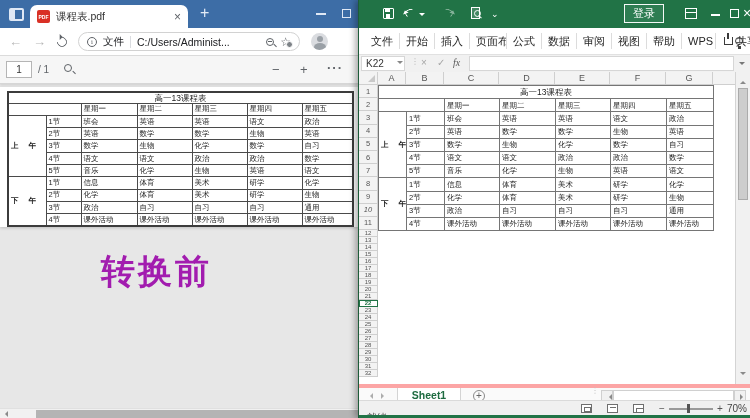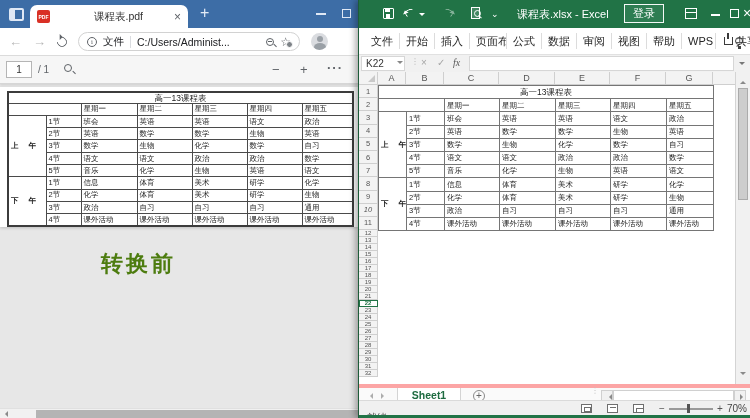--- a/index.html
+++ b/index.html
@@ -6,21 +6,21 @@
   body { font-family:"Liberation Sans", sans-serif; background:#888; }
   .stage { position:relative; width:750px; height:418px; overflow:hidden; background:#e7e7e7; }
 
   
   .bw { position:absolute; left:0; top:0; width:358px; height:418px; background:#e7e7e7; overflow:hidden; }
   .bw-titlebar { position:absolute; left:0; top:0; width:100%; height:28px; background:#3d6da6; }
   .vtabs-icon { position:absolute; left:9px; top:8px; width:15px; height:13px; border:2px solid #dfe8f5; border-radius:2px; }
   .vtabs-icon::before { content:""; position:absolute; left:0; top:0; width:4px; height:9px; background:#dfe8f5; }
   .bw-tab { position:absolute; left:30px; top:5px; width:158px; height:23px; background:#fff; border-radius:7px 7px 0 0; display:flex; align-items:center; gap:6px; padding:0 7px; }
   .pdf-icon { width:13px; height:13px; background:#d93025; border-radius:2px; color:#fff; font-size:5px; font-weight:bold; display:flex; align-items:center; justify-content:center; flex:none; }
-  .bw-tab-title { flex:1; font-size:10.5px; color:#333; white-space:nowrap; overflow:hidden;margin-left:38px; }
+  .bw-tab-title { flex:1; font-size:10.5px; color:#333; white-space:nowrap; overflow:hidden; }
   .bw-tab-close { font-size:12px; color:#5f6368; line-height:1; }
   .bw-newtab { position:absolute; left:200px; top:4px; font-size:16px; color:#e3ebf6; }
   .bw-min { position:absolute; left:316px; top:13px; width:10px; height:2px; background:#dfe8f5; }
   .bw-max { position:absolute; left:342px; top:9px; width:9px; height:9px; border:1.5px solid #dfe8f5; }
 
   .bw-toolbar { position:absolute; left:0; top:28px; width:100%; height:28px; background:#fff; border-bottom:1px solid #dcdcdc; display:flex; align-items:center; padding:0 9px; gap:11px; }
   .nav-arrow { font-size:13px; color:#b7b7b7; line-height:1; }
   .reload-icon { width:10px; height:10px; border:1.5px solid #5f6368; border-radius:50%; border-top-color:transparent; transform:rotate(-45deg); position:relative; }
   .reload-icon::after { content:""; position:absolute; right:-3px; top:-2px; border:3px solid transparent; border-left-color:#5f6368; transform:rotate(45deg); }
   .addr { flex:none; width:222px; height:19px; border:1px solid #d2d2d2; border-radius:10px; display:flex; align-items:center; gap:6px; padding:0 8px; background:#fff; }
@@ -41,21 +41,21 @@
   .page-box { position:absolute; left:6px; top:5px; width:26px; height:17px; background:#fff; border:1px solid #b5b5b5; font-size:10px; color:#333; text-align:center; line-height:16px; }
   .page-total { position:absolute; left:38px; top:8px; font-size:10px; color:#5f6368; }
   .search-icon { position:absolute; left:64px; top:8px; width:8px; height:8px; border:1.3px solid #5f6368; border-radius:50%; }
   .search-icon::after { content:""; position:absolute; left:6.5px; top:6.5px; width:4px; height:1.4px; background:#5f6368; transform:rotate(45deg); }
   .pdf-minus { position:absolute; left:272px; top:6px; font-size:13px; color:#5f6368; }
   .pdf-plus { position:absolute; left:300px; top:6px; font-size:13px; color:#5f6368; }
   .pdf-more { position:absolute; left:327px; top:4px; font-size:13px; color:#5f6368; letter-spacing:1px; font-weight:bold; }
 
   .pdf-page { position:absolute; left:0; top:87px; width:358px; height:140px; background:#fff; box-shadow:0 1px 3px rgba(0,0,0,.18); }
 
-  .watermark { position:absolute; font-size:22px; font-weight:900; color:#4d7c0f; letter-spacing:3px; white-space:nowrap; }
+  .watermark { position:absolute; font-size:34px; font-weight:900; color:#a21caf; letter-spacing:3px; white-space:nowrap; }
   .bw .watermark { left:101px; top:249px; }
   .xl .watermark { left:146px; top:253px; }
 
   .bw-hscroll { position:absolute; left:0; top:408px; width:100%; height:10px; background:#f1f1f1; border-top:1px solid #e0e0e0; }
   .bw-hscroll .tri-l { position:absolute; left:2px; top:2px; width:0; height:0; border:3.5px solid transparent; border-right-color:#8a8a8a; }
   .bw-hthumb { position:absolute; left:36px; right:0; top:1px; height:8px; background:#b4b4b4; }
 
   
   table.sched { border-collapse:collapse; table-layout:fixed; position:absolute; }
   table.sched td { border:1px solid #4a4a4a; font-size:7.5px; color:#1c1c1c; padding:0 2px; white-space:nowrap; overflow:hidden; line-height:1; }
@@ -307,21 +307,20 @@
   </section>
 
   <section class="xl">
     <div class="xl-titlebar">
       <span class="save-icon"></span>
       <span class="undo-icon"></span>
       <span class="undo-caret"></span>
       <span class="redo-icon"></span>
       <span class="preview-icon"></span>
       <span class="qat-more">⌄</span>
-      <span class="xl-title">课程表.xlsx - Excel</span>
       <span class="login-btn">登录</span>
       <span class="ribbonopt-icon"></span>
       <span class="xl-min"></span>
       <span class="xl-max"></span>
       <span class="xl-close">×</span>
     </div>
 
     <div class="xl-ribbon">
       <span id="ribbon-tabs" style="display:flex;">
           <span class="rtab">文件</span>

